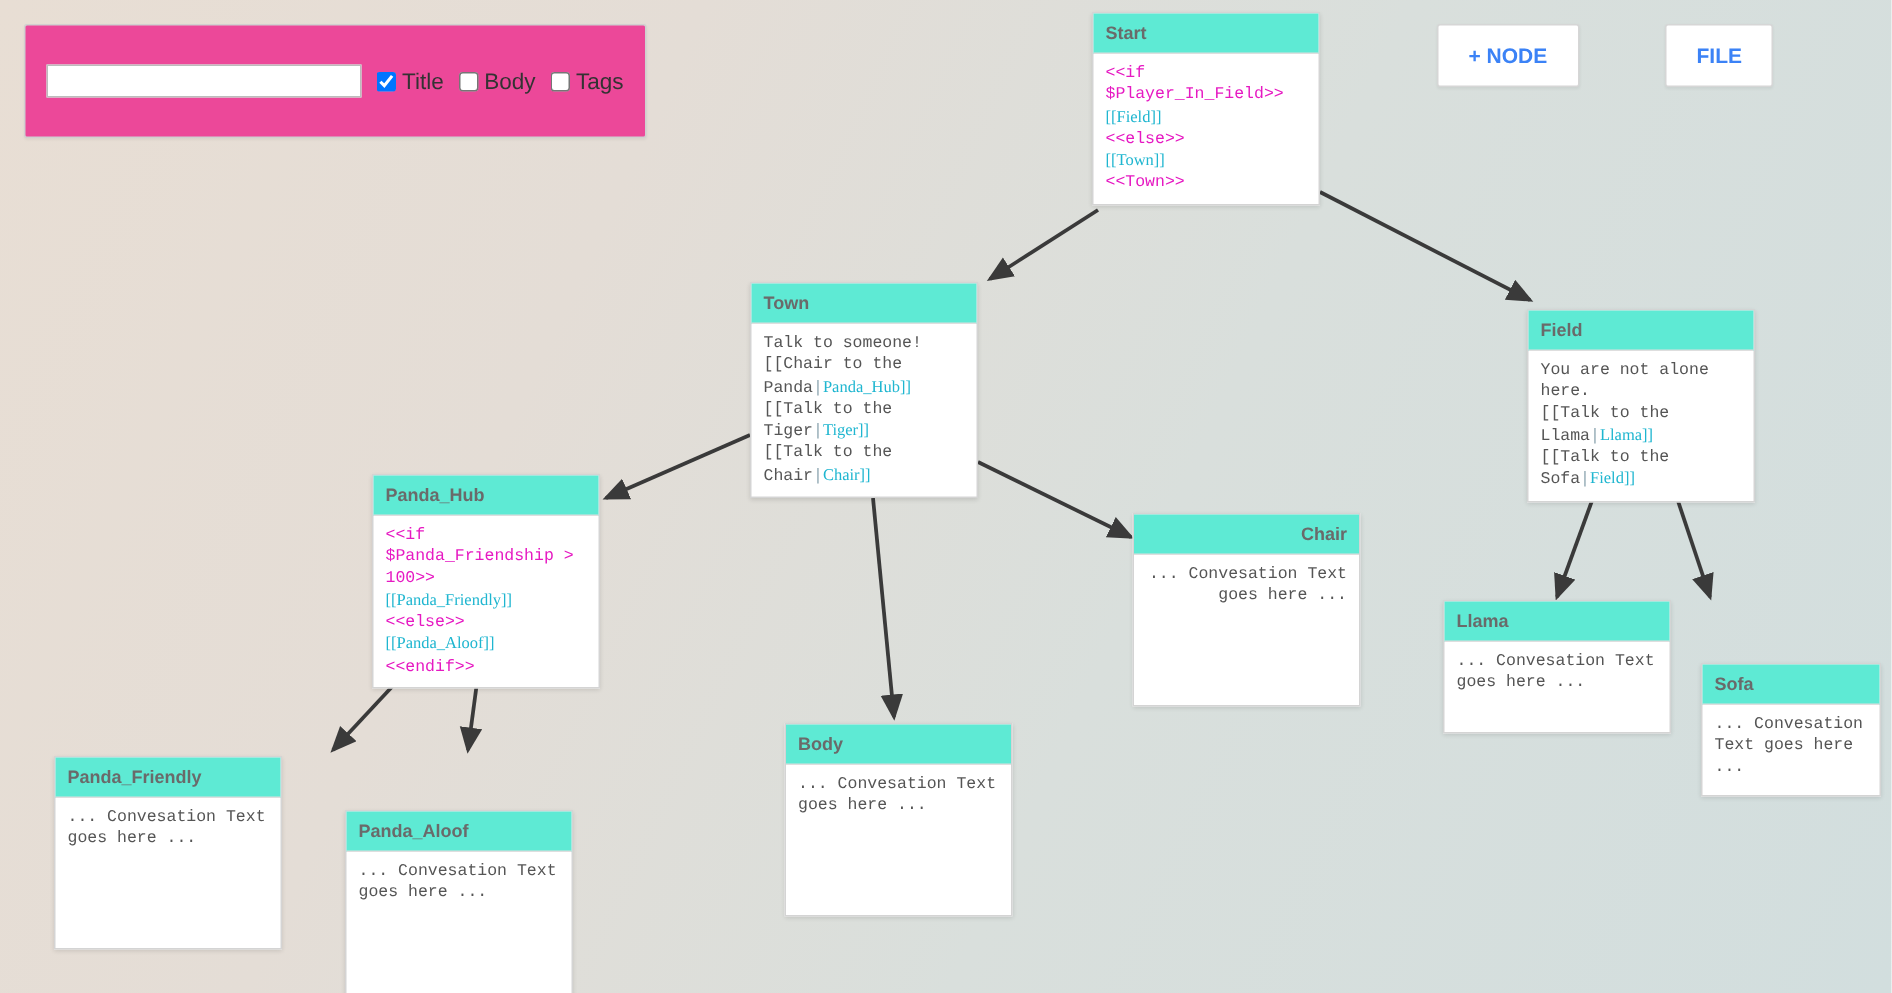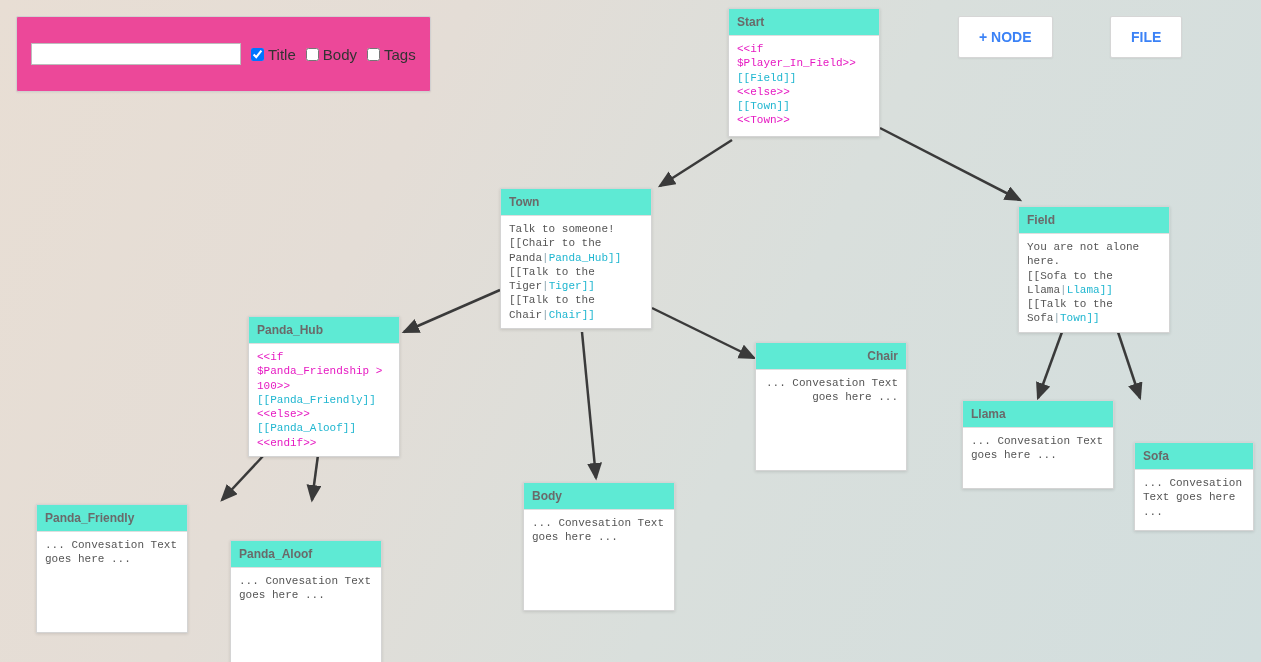--- a/index.html
+++ b/index.html
@@ -82,21 +82,21 @@
   }
   .node-body {
     padding: 6px 8px;
     color: #555;
     line-height: 1.3;
     min-height: 60px;
     white-space: normal;
     word-break: break-word;
   }
   .t-cmd { color: #e619c2; }
-  .t-link { color: #1fb6d0; }
+  .t-link { color: #1fb6d0; font-family: Liberation Serif, serif; }
   .t-sep { color: #8fa8b2; }
   .plain { color: #555; }
   .node.tall .node-body { min-height: 100px; border-radius: 19px; }
 </style>
 </head>
 <body>
 
 <div class="toolbar">
   <input type="text" placeholder="" style="">
   <label>
@@ -160,22 +160,22 @@
     <span class="plain">[[Chair to the Panda</span><span class="t-sep">|</span><span class="t-link">Panda_Hub]]</span><br>
     <span class="plain">[[Talk to the Tiger</span><span class="t-sep">|</span><span class="t-link">Tiger]]</span><br>
     <span class="plain">[[Talk to the Chair</span><span class="t-sep">|</span><span class="t-link">Chair]]</span>
   </div>
 </div>
 
 <div class="node" style="left:1018px; top:206px;">
   <div class="node-title">Field</div>
   <div class="node-body">
     <span class="plain">You are not alone here.</span><br>
-    <span class="plain">[[Sofa to the Llama</span><span class="t-sep">|</span><span class="t-link">Llama]]</span><br>
-    <span class="plain">[[Talk to the Sofa</span><span class="t-sep">|</span><span class="t-link">Town]]</span>
+    <span class="plain">[[Talk to the Llama</span><span class="t-sep">|</span><span class="t-link">Llama]]</span><br>
+    <span class="plain">[[Talk to the Sofa</span><span class="t-sep">|</span><span class="t-link">Field]]</span>
   </div>
 </div>
 
 <div class="node" style="left:248px; top:316px;">
   <div class="node-title">Panda_Hub</div>
   <div class="node-body">
     <span class="t-cmd">&lt;&lt;if $Panda_Friendship &gt; 100&gt;&gt;</span><br>
     <span class="t-link">[[Panda_Friendly]]</span><br>
     <span class="t-cmd">&lt;&lt;else&gt;&gt;</span><br>
     <span class="t-link">[[Panda_Aloof]]</span><br>

